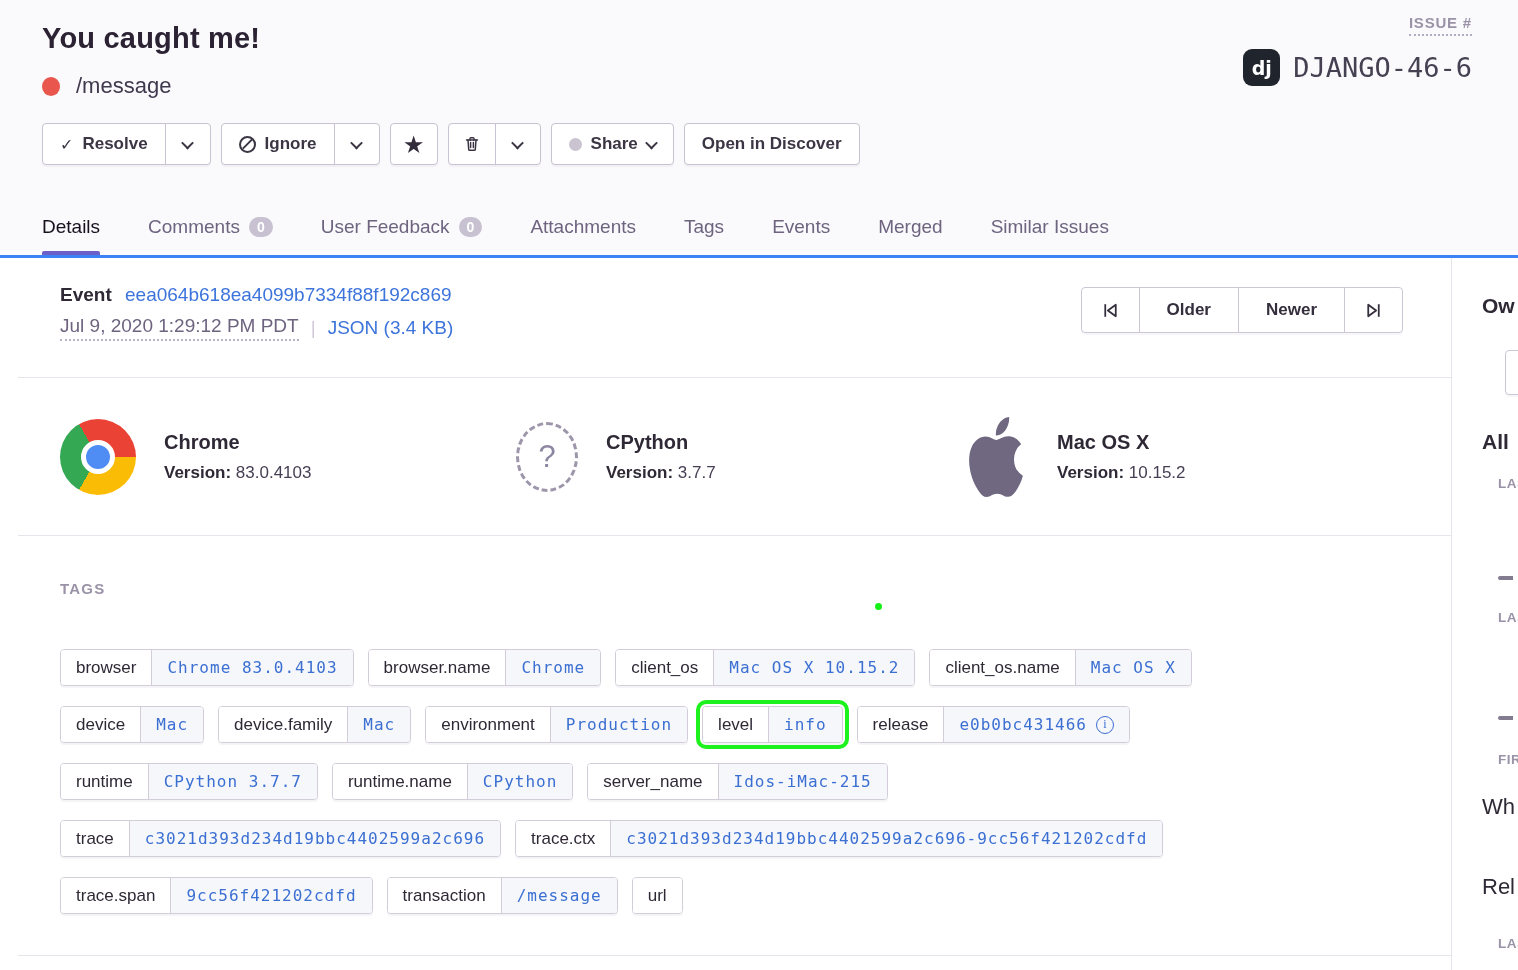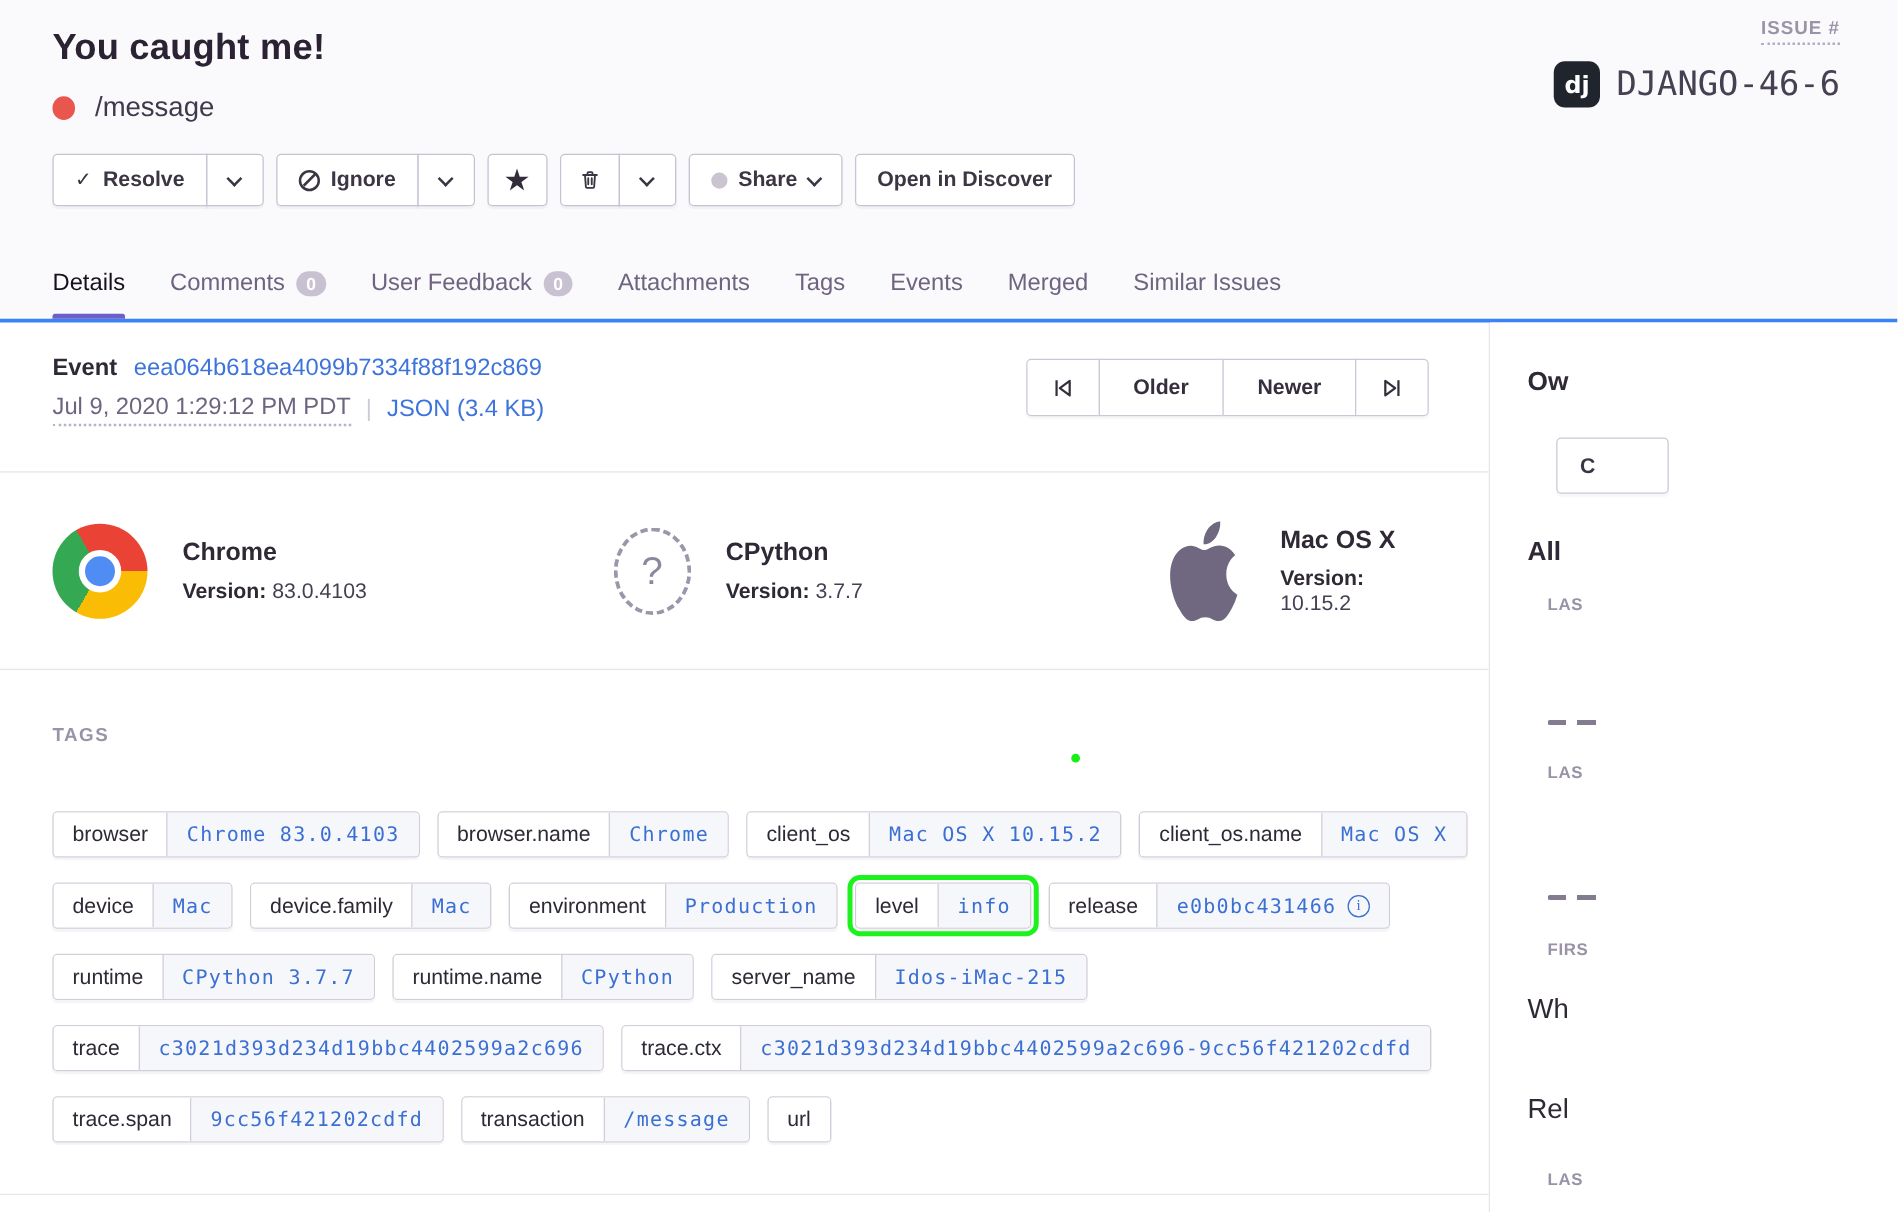--- a/index.html
+++ b/index.html
@@ -56,39 +56,39 @@
   .btn.caret-seg { width:46px; padding:0; }
   .btn.icon-btn { width:48px; padding:0; }
   .chev { width:9px; height:9px; border-right:2px solid #3b3544; border-bottom:2px solid #3b3544; transform:rotate(45deg) translate(-1px,-1px); }
   .check-glyph { font-size:16px; font-weight:400; }
   .slash-circle { width:17px; height:17px; border:2px solid #3b3544; border-radius:50%; position:relative; }
   .slash-circle::after { content:""; position:absolute; left:0px; top:5.5px; width:13px; height:2px; background:#3b3544; transform:rotate(-45deg); }
   .star-glyph { font-size:21px; line-height:1; color:#332c3b; }
   .share-dot { width:13px; height:13px; border-radius:50%; background:#c9c4cf; }
 
   
-  .tabs { position:absolute; left:42px; bottom:0; display:flex; gap:36px;margin-top:32px; }
+  .tabs { position:absolute; left:42px; bottom:0; display:flex; gap:48px;margin-top:32px; }
   .tab {
     position:relative; background:none; border:none; padding:0 0 17px 0; cursor:pointer;
     font-family:"Liberation Sans", sans-serif;
     font-size:19px; color:#6e6480; display:flex; align-items:center; gap:9px;
   }
   .tab.active { color:#19101f; }
   .tab.active::after {
     content:""; position:absolute; left:0; right:0; bottom:0; height:4px;
     background:#6c5fc7; border-radius:2px 2px 0 0;
   }
   .tab-badge {
     background:#c8c1d1; color:#fff; font-size:14px; font-weight:700;
     border-radius:10px; padding:2px 8px; line-height:1.2;
   }
 
   
   .main-row { display:flex; height:712px; }
-  .content-col { width:1192px; border-right:1px solid #e7e4ec; }
+  .content-col { width:1434px; border-right:1px solid #e7e4ec;margin-left:18px; }
   .sidebar { flex:1; position:relative; overflow:hidden; background:#fff; }
 
   
   .event-header { position:relative; height:120px; border-bottom:1px solid #e7e4ec; padding:26px 48px 0 42px; }
   .event-line1 { font-size:19px; }
   .event-label { font-weight:700; color:#2f2936; margin-right:8px; }
   .event-id-link { color:#3d74db; text-decoration:none; cursor:pointer; }
   .event-line2 { margin-top:9px; font-size:19px; display:flex; align-items:center; }
   .event-date { color:#6e6480; border-bottom:2px dotted #b9b2c6; padding-bottom:2px; }
   .event-divider { color:#d0cad8; margin:0 12px; }

